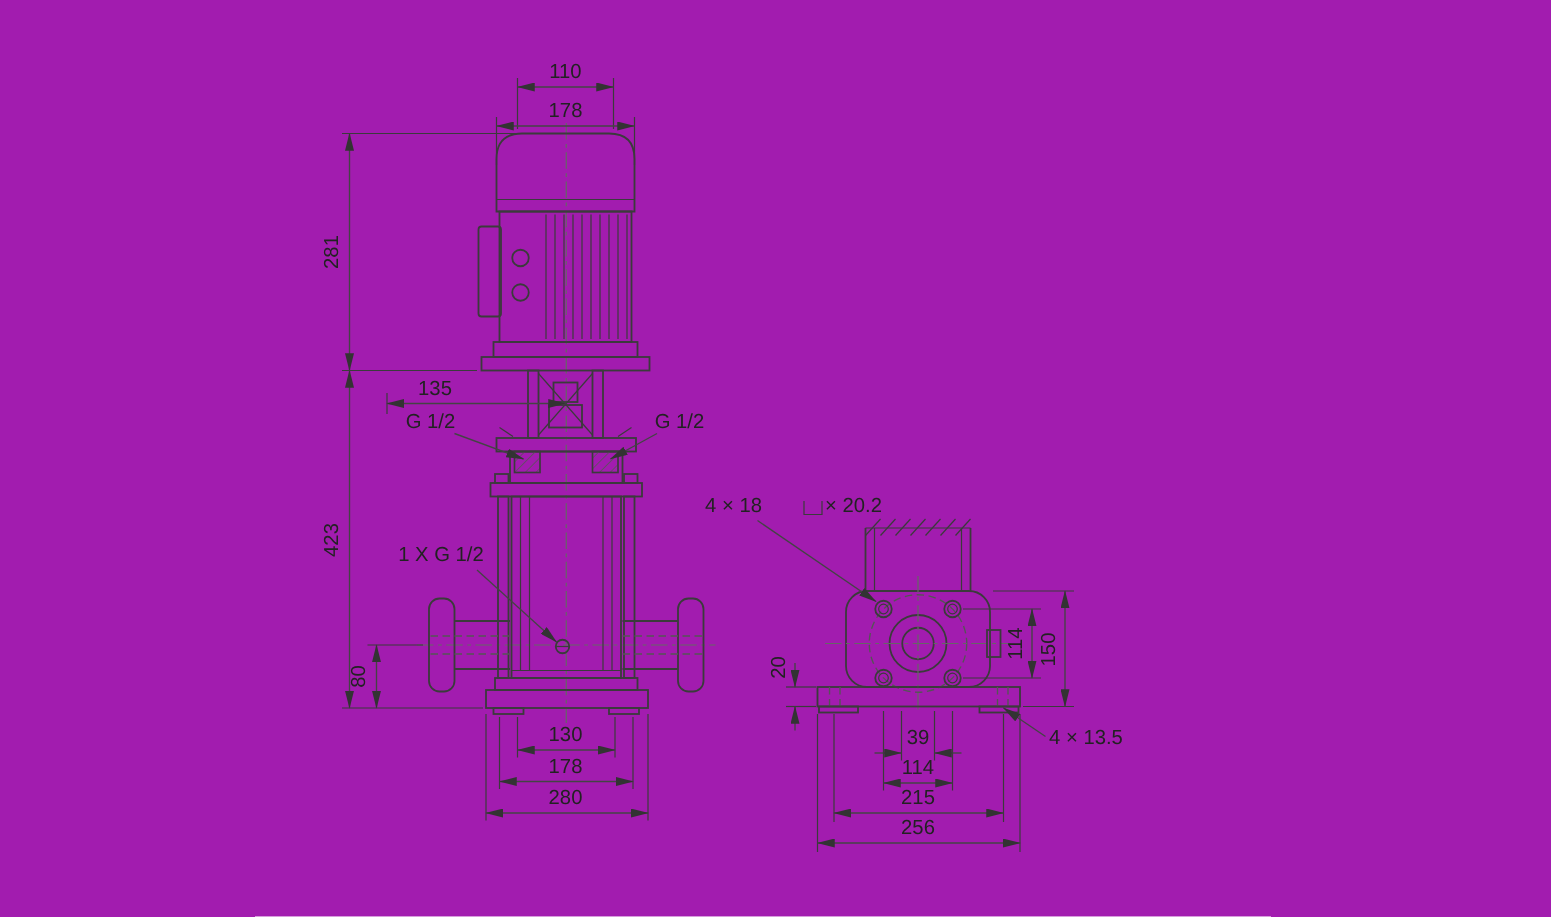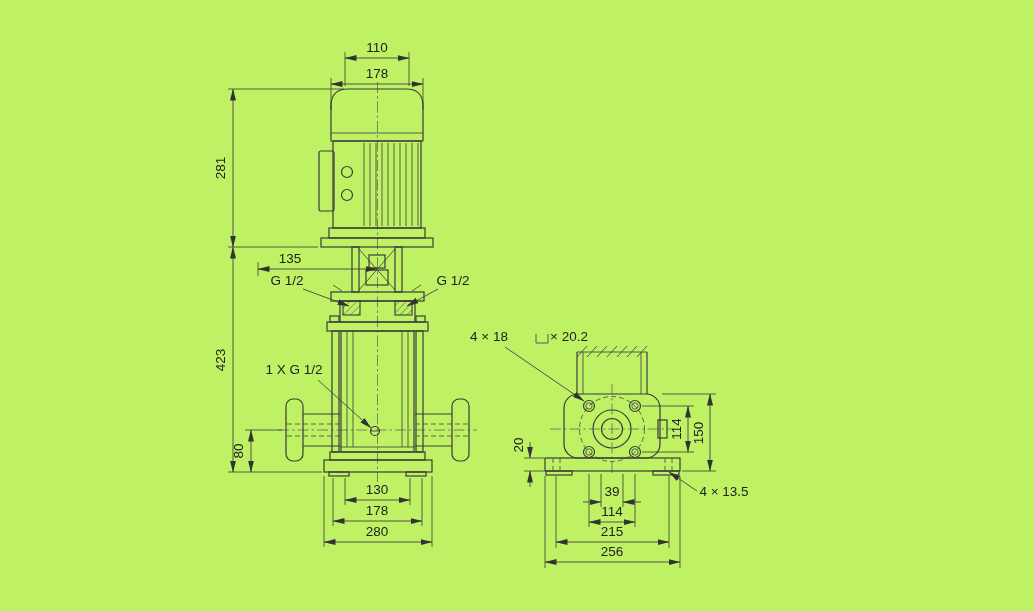--- a/index.html
+++ b/index.html
@@ -1,16 +1,16 @@
 <!DOCTYPE html>
 <html><head>
 <meta charset="utf-8">
 <style>
   html,body{margin:0;padding:0;background:#ffffff;}
-  .page{position:relative;width:1034px;height:611px;background:#bef264;overflow:hidden;
+  .page{position:relative;width:1034px;height:611px;background:#a21caf;overflow:hidden;
         font-family:"Liberation Sans",sans-serif;}
   svg text{font-family:"Liberation Sans",sans-serif;font-size:13.5px;fill:#222222;}
   .o{fill:none;stroke:#3b3b3b;stroke-width:1.2;}
   .t{fill:none;stroke:#3b3b3b;stroke-width:0.8;}
   .d{fill:none;stroke:#444444;stroke-width:0.9;}
   .cl{fill:none;stroke:#666666;stroke-width:0.8;stroke-dasharray:11 3 2.5 3;}
   .hd{fill:none;stroke:#555555;stroke-width:0.9;stroke-dasharray:5 3;}
 </style>
 </head>
 <body>

